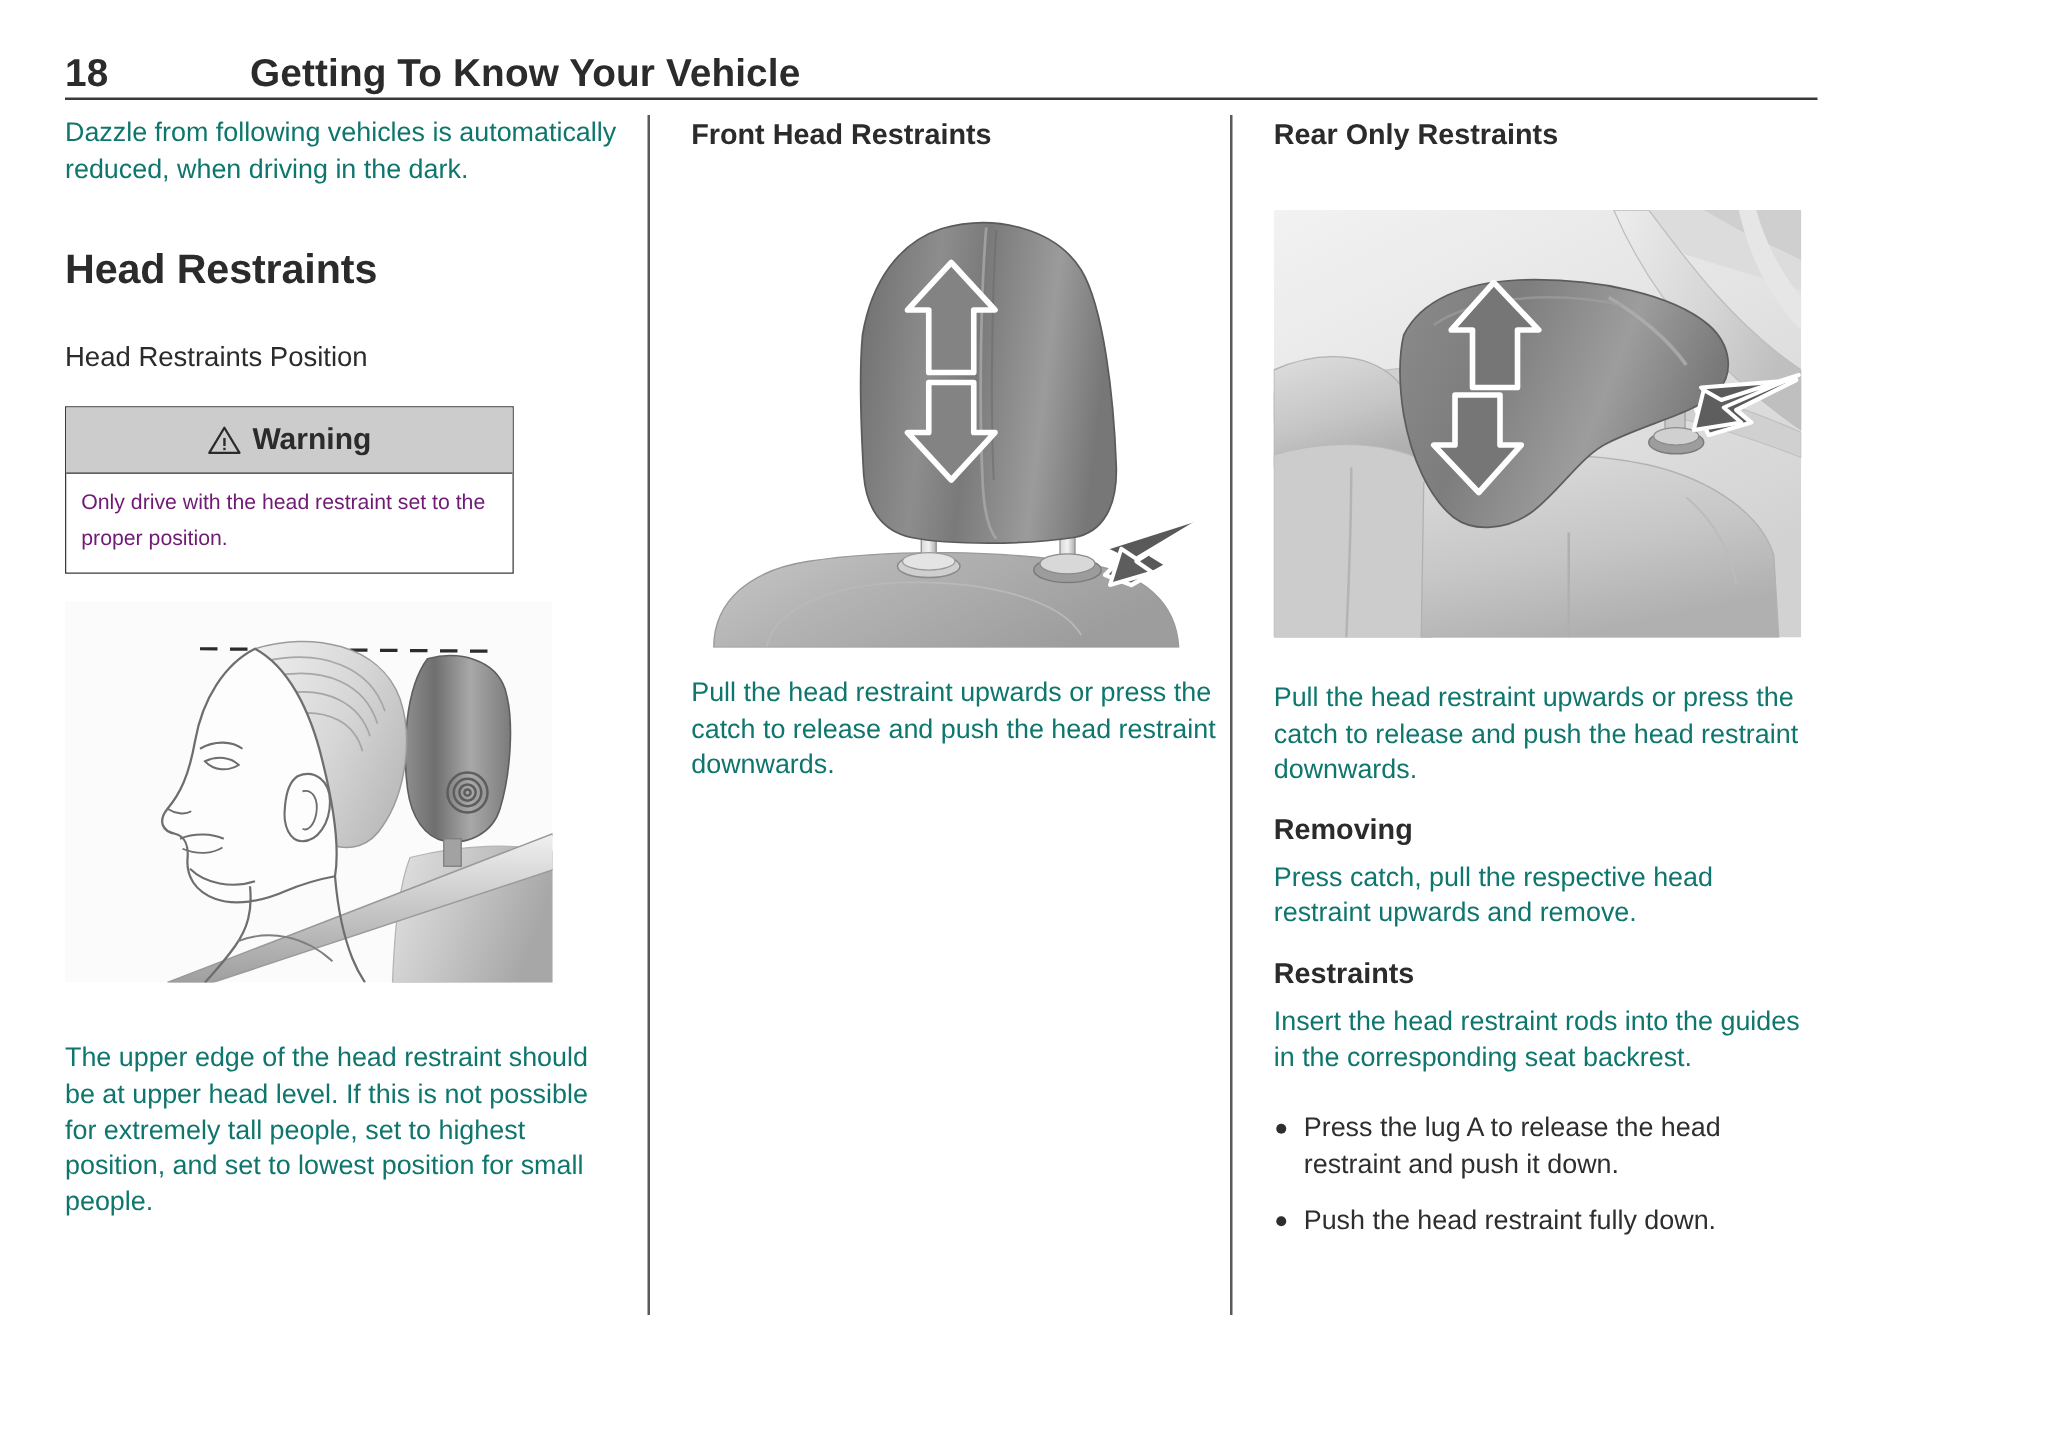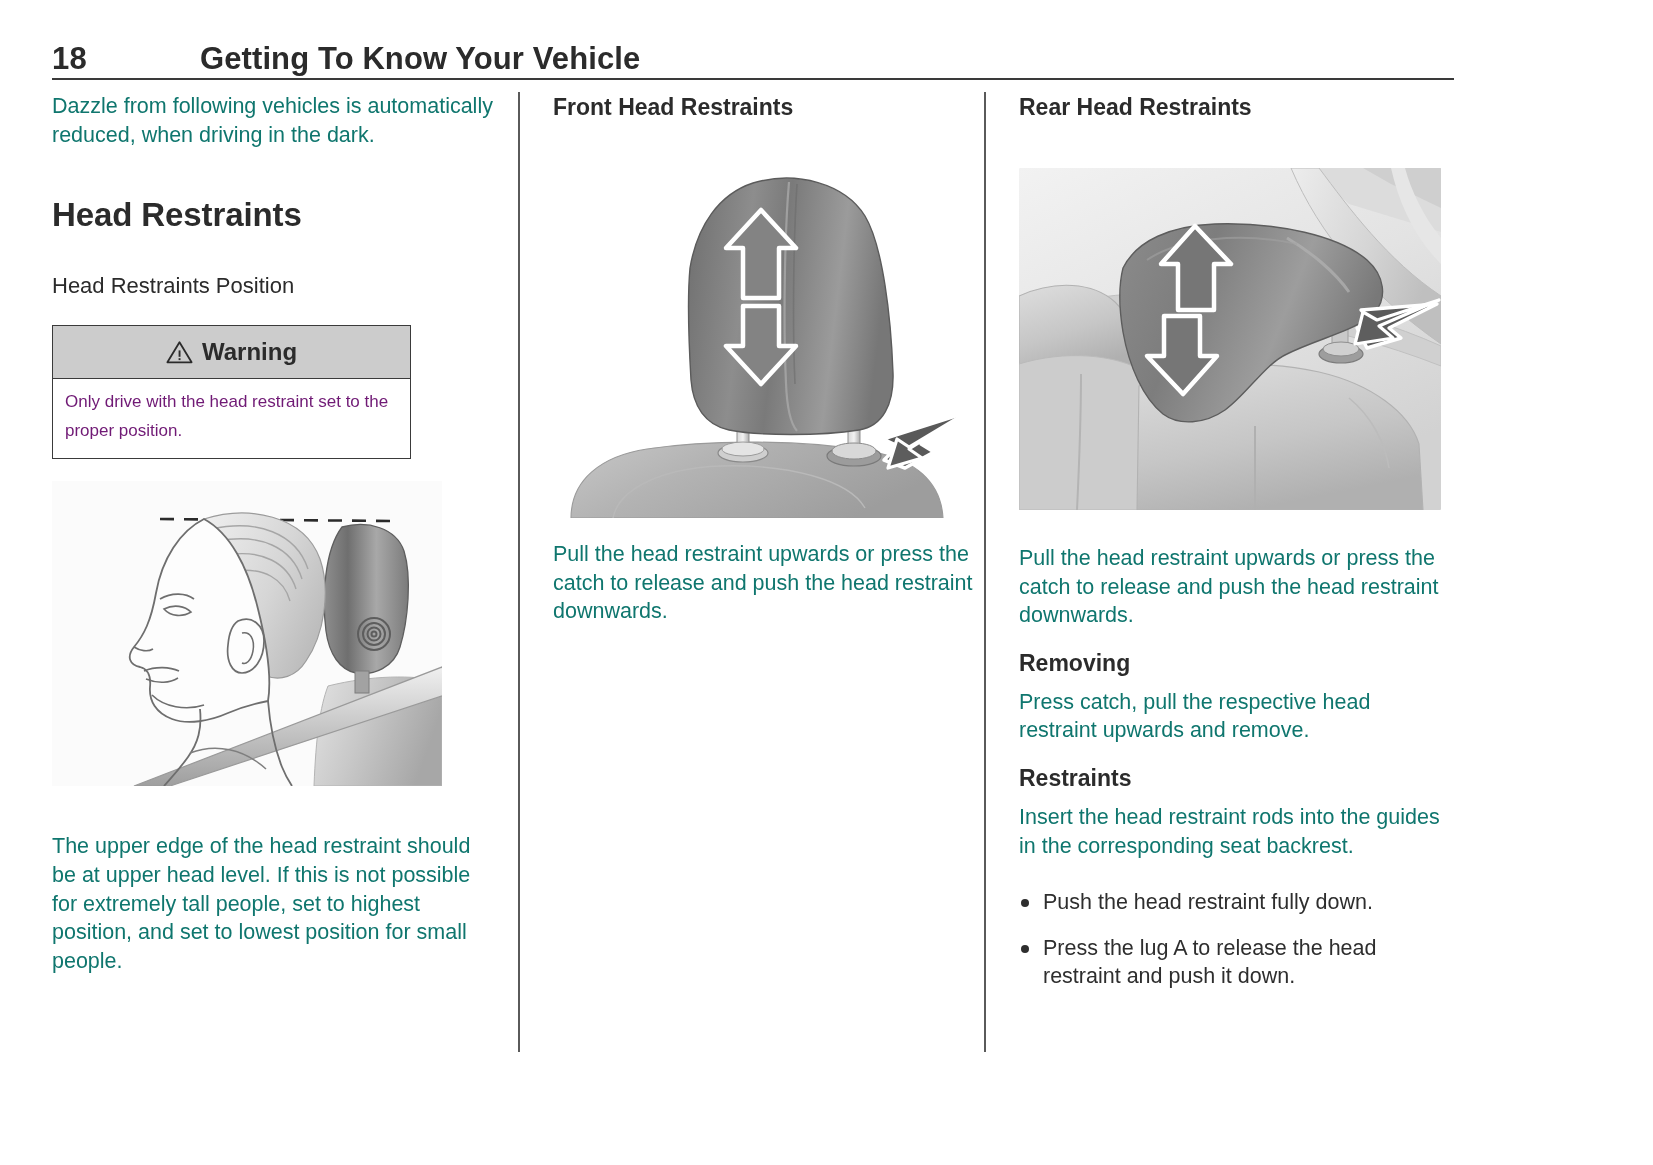--- a/index.html
+++ b/index.html
@@ -365,21 +365,21 @@
         </svg>
       </div>
 
       <div class="sp-22"></div>
       <p class="body-text">Pull the head restraint upwards or press the catch to release and push the head restraint downwards.</p>
 
     </div>
 
     <div class="col col-right">
 
-      <h3 class="h-col">Rear Head Restraints</h3>
+      <h3 class="h-col">Rear Only Restraints</h3>
 
       <div class="sp-46"></div>
 
       <div class="fig">
         <svg width="422" height="342" viewBox="0 0 422 342" aria-hidden="true">
           <defs>
             <linearGradient id="rearBg" x1="0" y1="0" x2="0.6" y2="1">
               <stop offset="0%" stop-color="#f2f2f2"></stop>
               <stop offset="55%" stop-color="#e3e3e3"></stop>
               <stop offset="100%" stop-color="#d2d2d2"></stop>
@@ -456,23 +456,23 @@
 
       <div class="sp-18"></div>
       <h4 class="h-minor">Restraints</h4>
       <div class="sp-10"></div>
       <p class="body-text">Insert the head restraint rods into the guides in the corresponding seat backrest.</p>
 
       <div class="sp-28"></div>
       <ul class="bullets">
         <li>
           <span class="dot"></span>
-          <span class="li-text">Push the head restraint fully down.</span>
+          <span class="li-text">Press the lug A to release the head restraint and push it down.</span>
         </li>
         <li>
           <span class="dot"></span>
-          <span class="li-text">Press the lug A to release the head restraint and push it down.</span>
+          <span class="li-text">Push the head restraint fully down.</span>
         </li>
       </ul>
 
     </div>
   </div>
 </div>
 
 </body></html>

